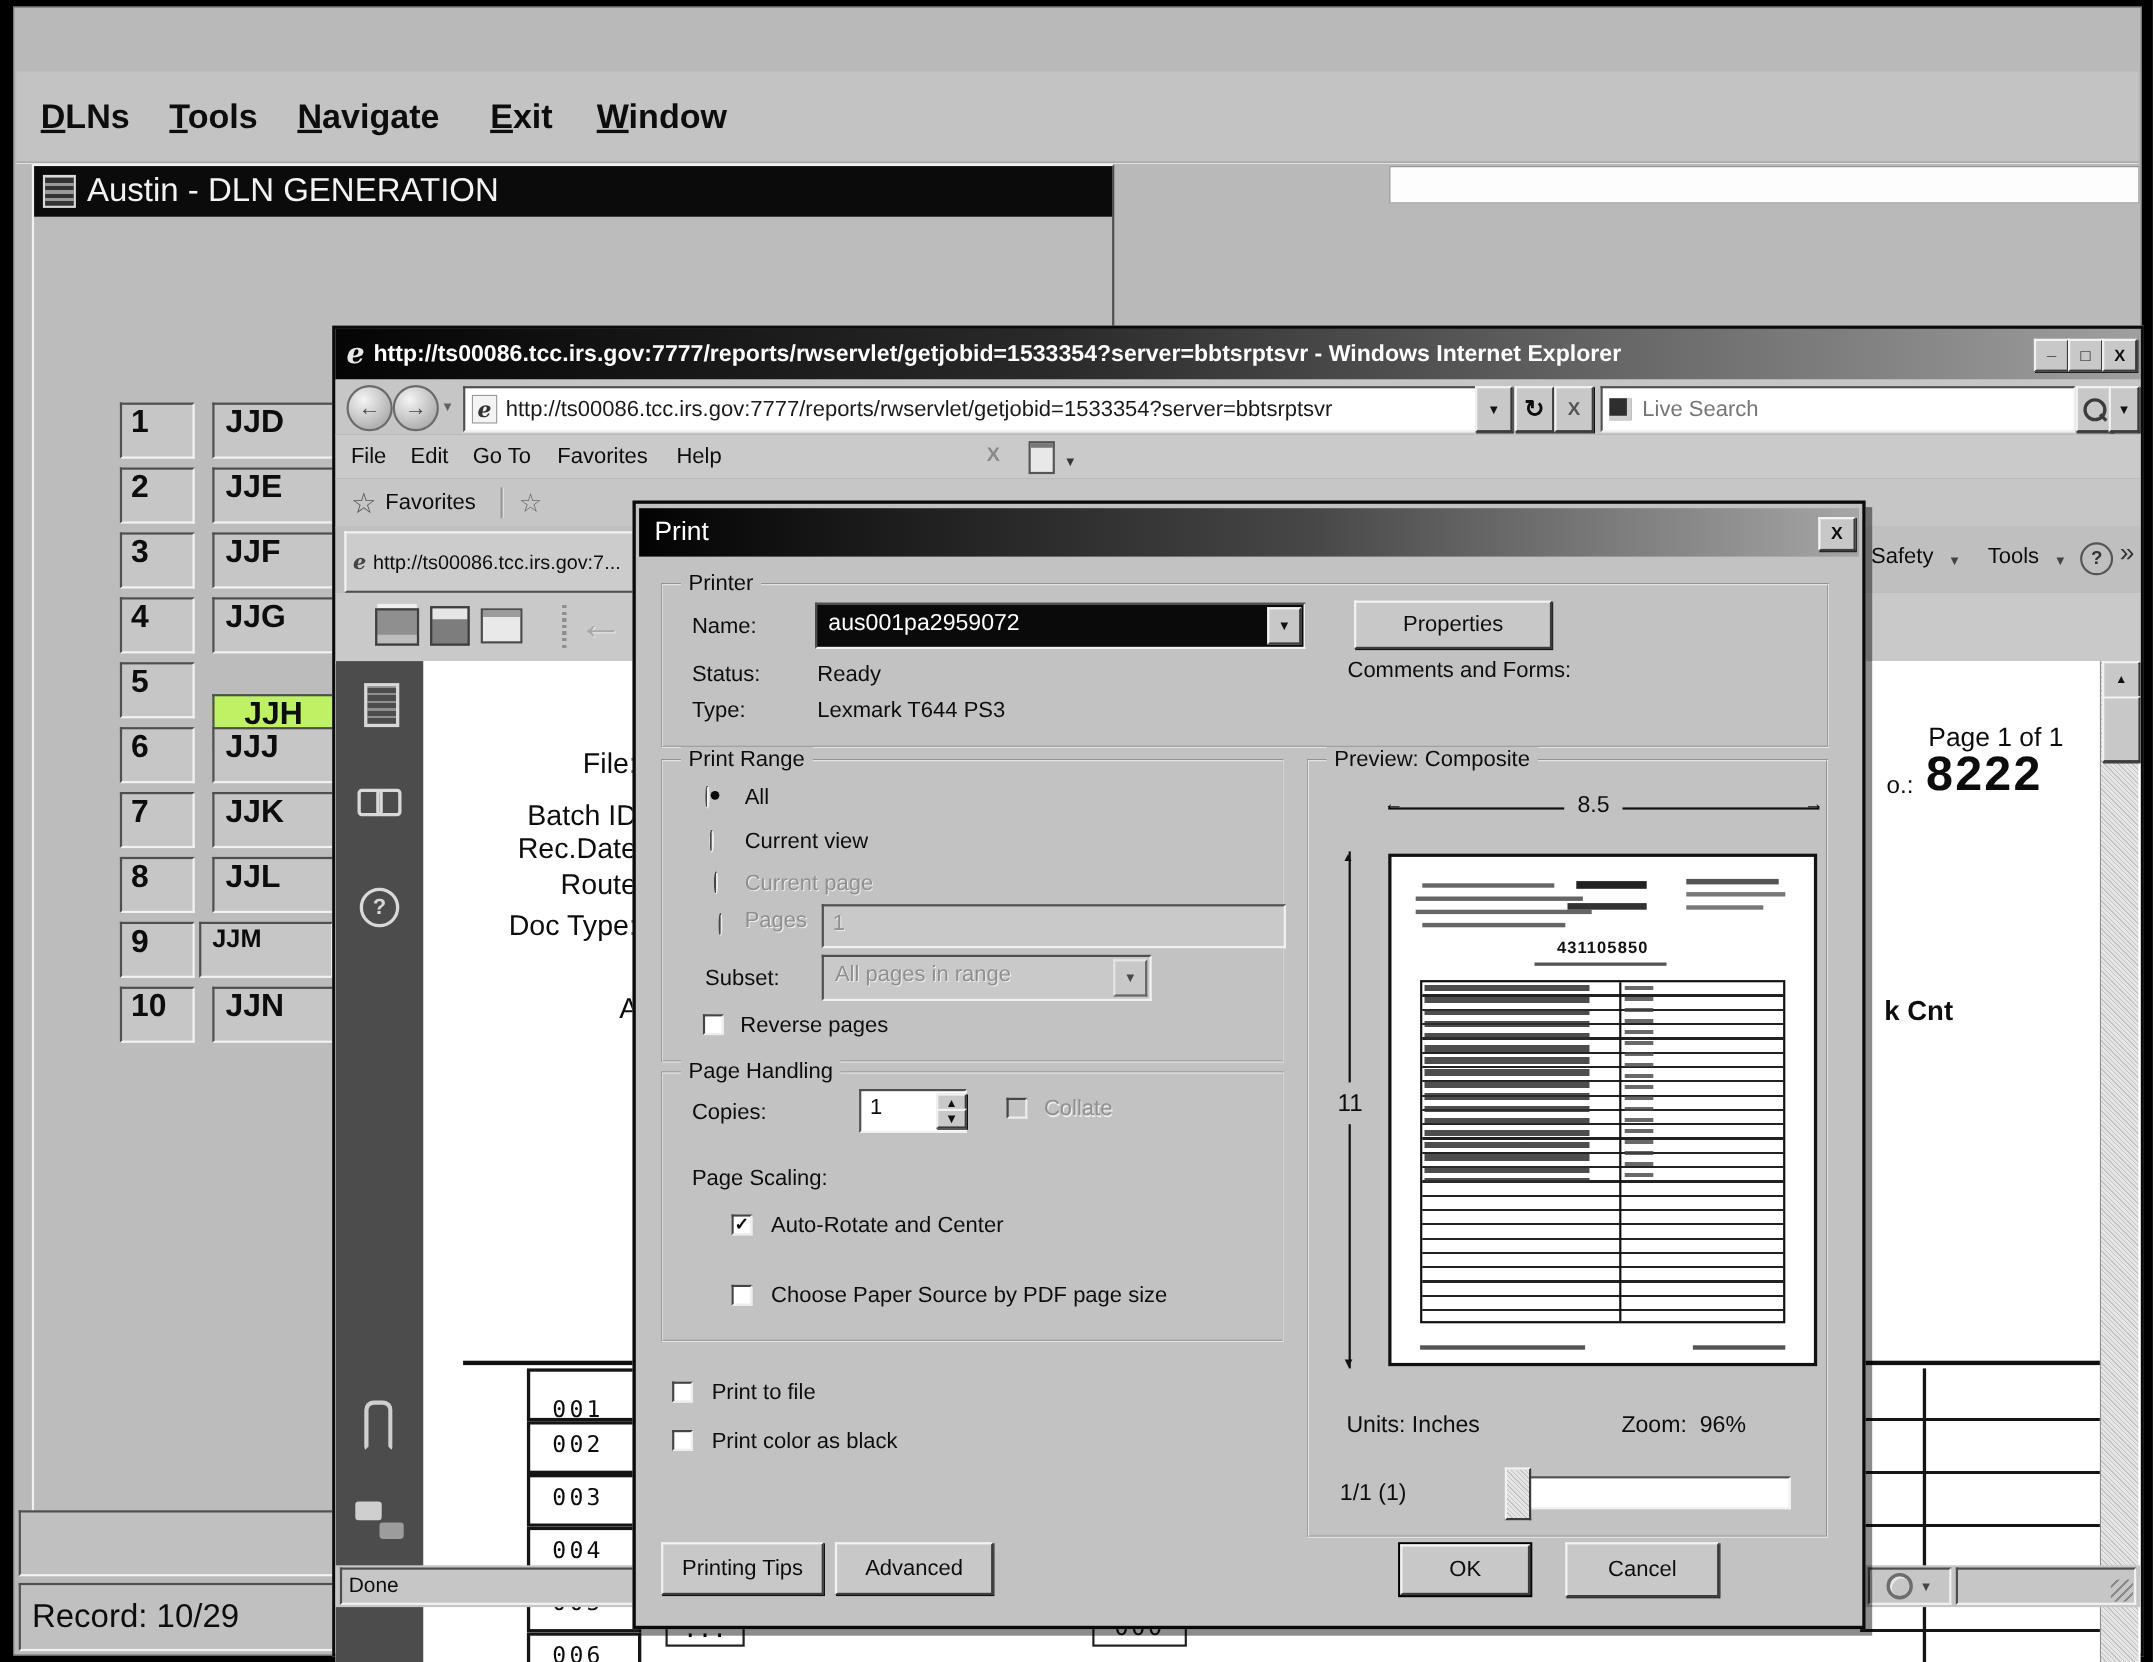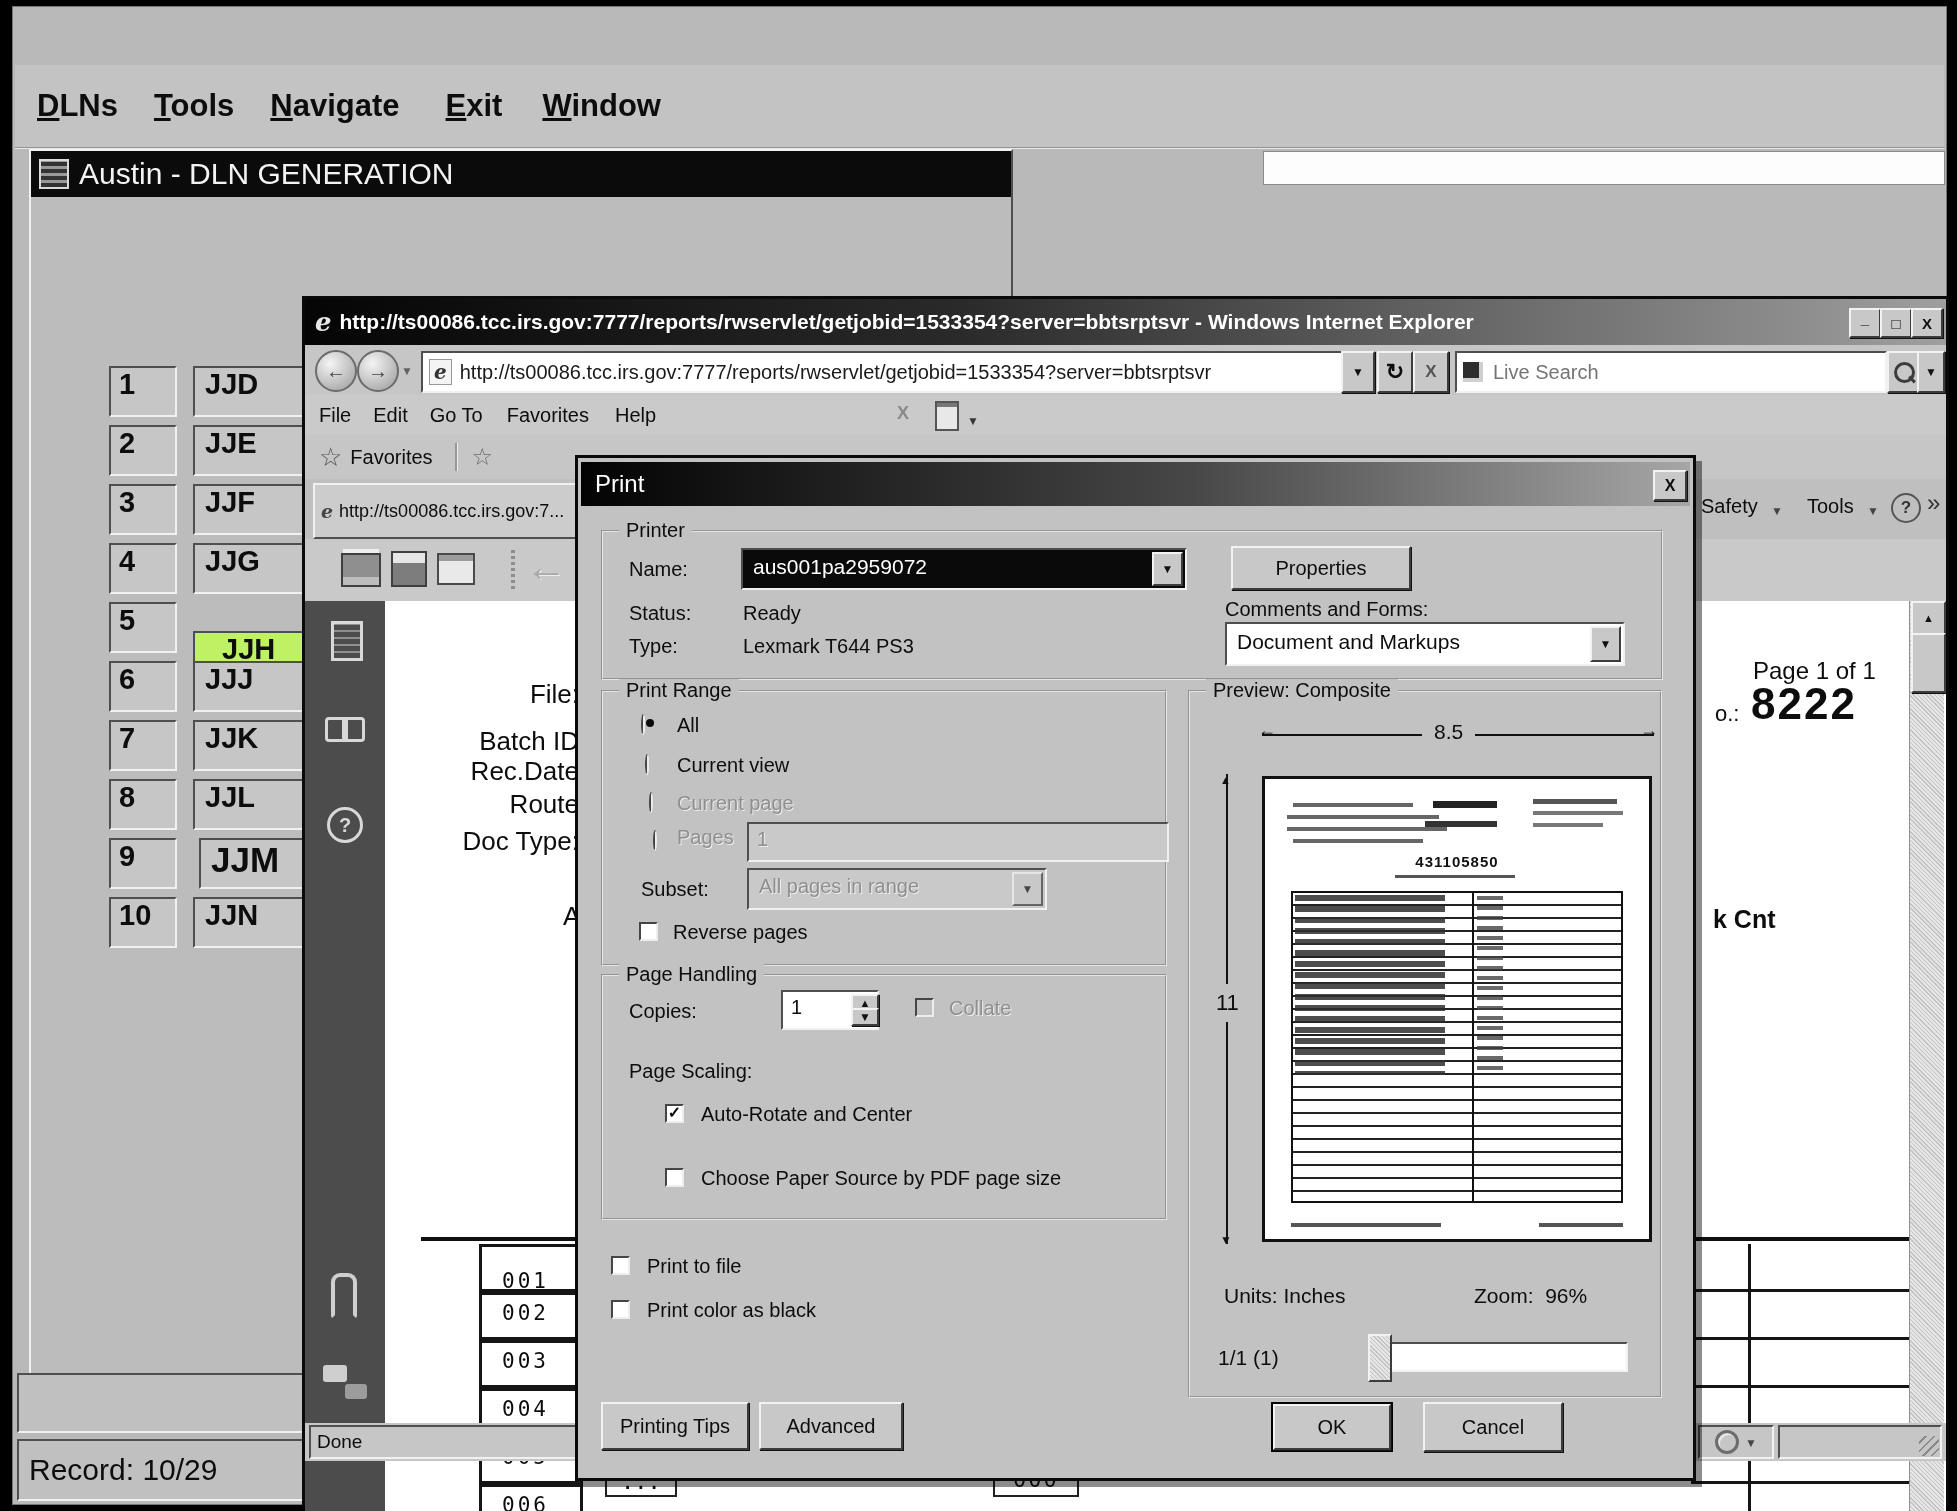--- a/index.html
+++ b/index.html
@@ -80,21 +80,21 @@
     <div class="abs in" style="left:180px;top:536px;width:108px;height:47px;background:#c6c6c6;font-weight:bold;font-size:29px;padding-left:10px"><span>JJG</span></div>
     <div class="abs in" style="left:96px;top:595px;width:56px;height:47px;background:#c6c6c6;font-weight:bold;font-size:29px;padding-left:8px"><span>5</span></div>
     <div class="abs in" style="left:180px;top:624px;width:108px;height:47px;background:#bef264;font-weight:bold;font-size:29px;padding-left:27px"><span>JJH</span></div>
     <div class="abs in" style="left:96px;top:654px;width:56px;height:47px;background:#c6c6c6;font-weight:bold;font-size:29px;padding-left:8px"><span>6</span></div>
     <div class="abs in" style="left:180px;top:654px;width:108px;height:47px;background:#c6c6c6;font-weight:bold;font-size:29px;padding-left:10px"><span>JJJ</span></div>
     <div class="abs in" style="left:96px;top:713px;width:56px;height:47px;background:#c6c6c6;font-weight:bold;font-size:29px;padding-left:8px"><span>7</span></div>
     <div class="abs in" style="left:180px;top:713px;width:108px;height:47px;background:#c6c6c6;font-weight:bold;font-size:29px;padding-left:10px"><span>JJK</span></div>
     <div class="abs in" style="left:96px;top:772px;width:56px;height:47px;background:#c6c6c6;font-weight:bold;font-size:29px;padding-left:8px"><span>8</span></div>
     <div class="abs in" style="left:180px;top:772px;width:108px;height:47px;background:#c6c6c6;font-weight:bold;font-size:29px;padding-left:10px"><span>JJL</span></div>
     <div class="abs in" style="left:96px;top:831px;width:56px;height:47px;background:#c6c6c6;font-weight:bold;font-size:29px;padding-left:8px"><span>9</span></div>
-    <div class="abs in" style="left:186px;top:831px;width:108px;height:47px;background:#c6c6c6;font-weight:bold;font-size:35px;padding-left:10px"><span>JJM</span></div>
+    <div class="abs in" style="left:168px;top:831px;width:108px;height:47px;background:#c6c6c6;font-weight:bold;font-size:23px;padding-left:10px"><span>JJM</span></div>
     <div class="abs in" style="left:96px;top:890px;width:56px;height:47px;background:#c6c6c6;font-weight:bold;font-size:29px;padding-left:8px"><span>10</span></div>
     <div class="abs in" style="left:180px;top:890px;width:108px;height:47px;background:#c6c6c6;font-weight:bold;font-size:29px;padding-left:10px"><span>JJN</span></div>
 
     <div class="abs in" style="left:4px;top:1366px;width:284px;height:56px;background:#c0c0c0"></div>
     <div class="abs in" style="left:4px;top:1432px;width:284px;height:58px;background:#c0c0c0;display:flex;align-items:center">
       <span style="font-size:30px;margin-left:10px;white-space:nowrap">Record: 10/29</span>
     </div>
   </div>
 
   <div class="abs" style="left:302px;top:296px;width:1641px;height:1204px;background:#c6c6c6;border:3px solid #0a0a0a">
@@ -250,24 +250,20 @@
         <span class="combo-btn g-down"></span>
       </div>
       <div class="btn abs" style="left:628px;top:14px;width:176px;height:40px">
         <span>Properties</span>
       </div>
       <span class="abs lbl" style="left:26px;top:70px">Status:</span>
       <span class="abs lbl" style="left:140px;top:70px">Ready</span>
       <span class="abs lbl" style="left:26px;top:103px">Type:</span>
       <span class="abs lbl" style="left:140px;top:103px">Lexmark T644 PS3</span>
       <span class="abs lbl" style="left:622px;top:66px">Comments and Forms:</span>
-      <div class="abs in combo" style="left:622px;top:90px;width:396px;height:40px">
-        <span style="font-size:21px;position:absolute;left:10px;top:6px">Document and Markups</span>
-        <span class="combo-btn g-down"></span>
-      </div>
     </div>
 
     <div class="abs grp" style="left:23px;top:232px;width:562px;height:272px">
       <span class="grplab">Print Range</span>
       <span class="radio sel abs" style="left:38px;top:24px"></span>
       <span class="abs lbl" style="left:74px;top:22px">All</span>
       <span class="radio abs" style="left:38px;top:64px"></span>
       <span class="abs lbl" style="left:74px;top:62px">Current view</span>
       <span class="radio dis abs" style="left:38px;top:102px"></span>
       <span class="abs lbl dis-t" style="left:74px;top:100px">Current page</span>

